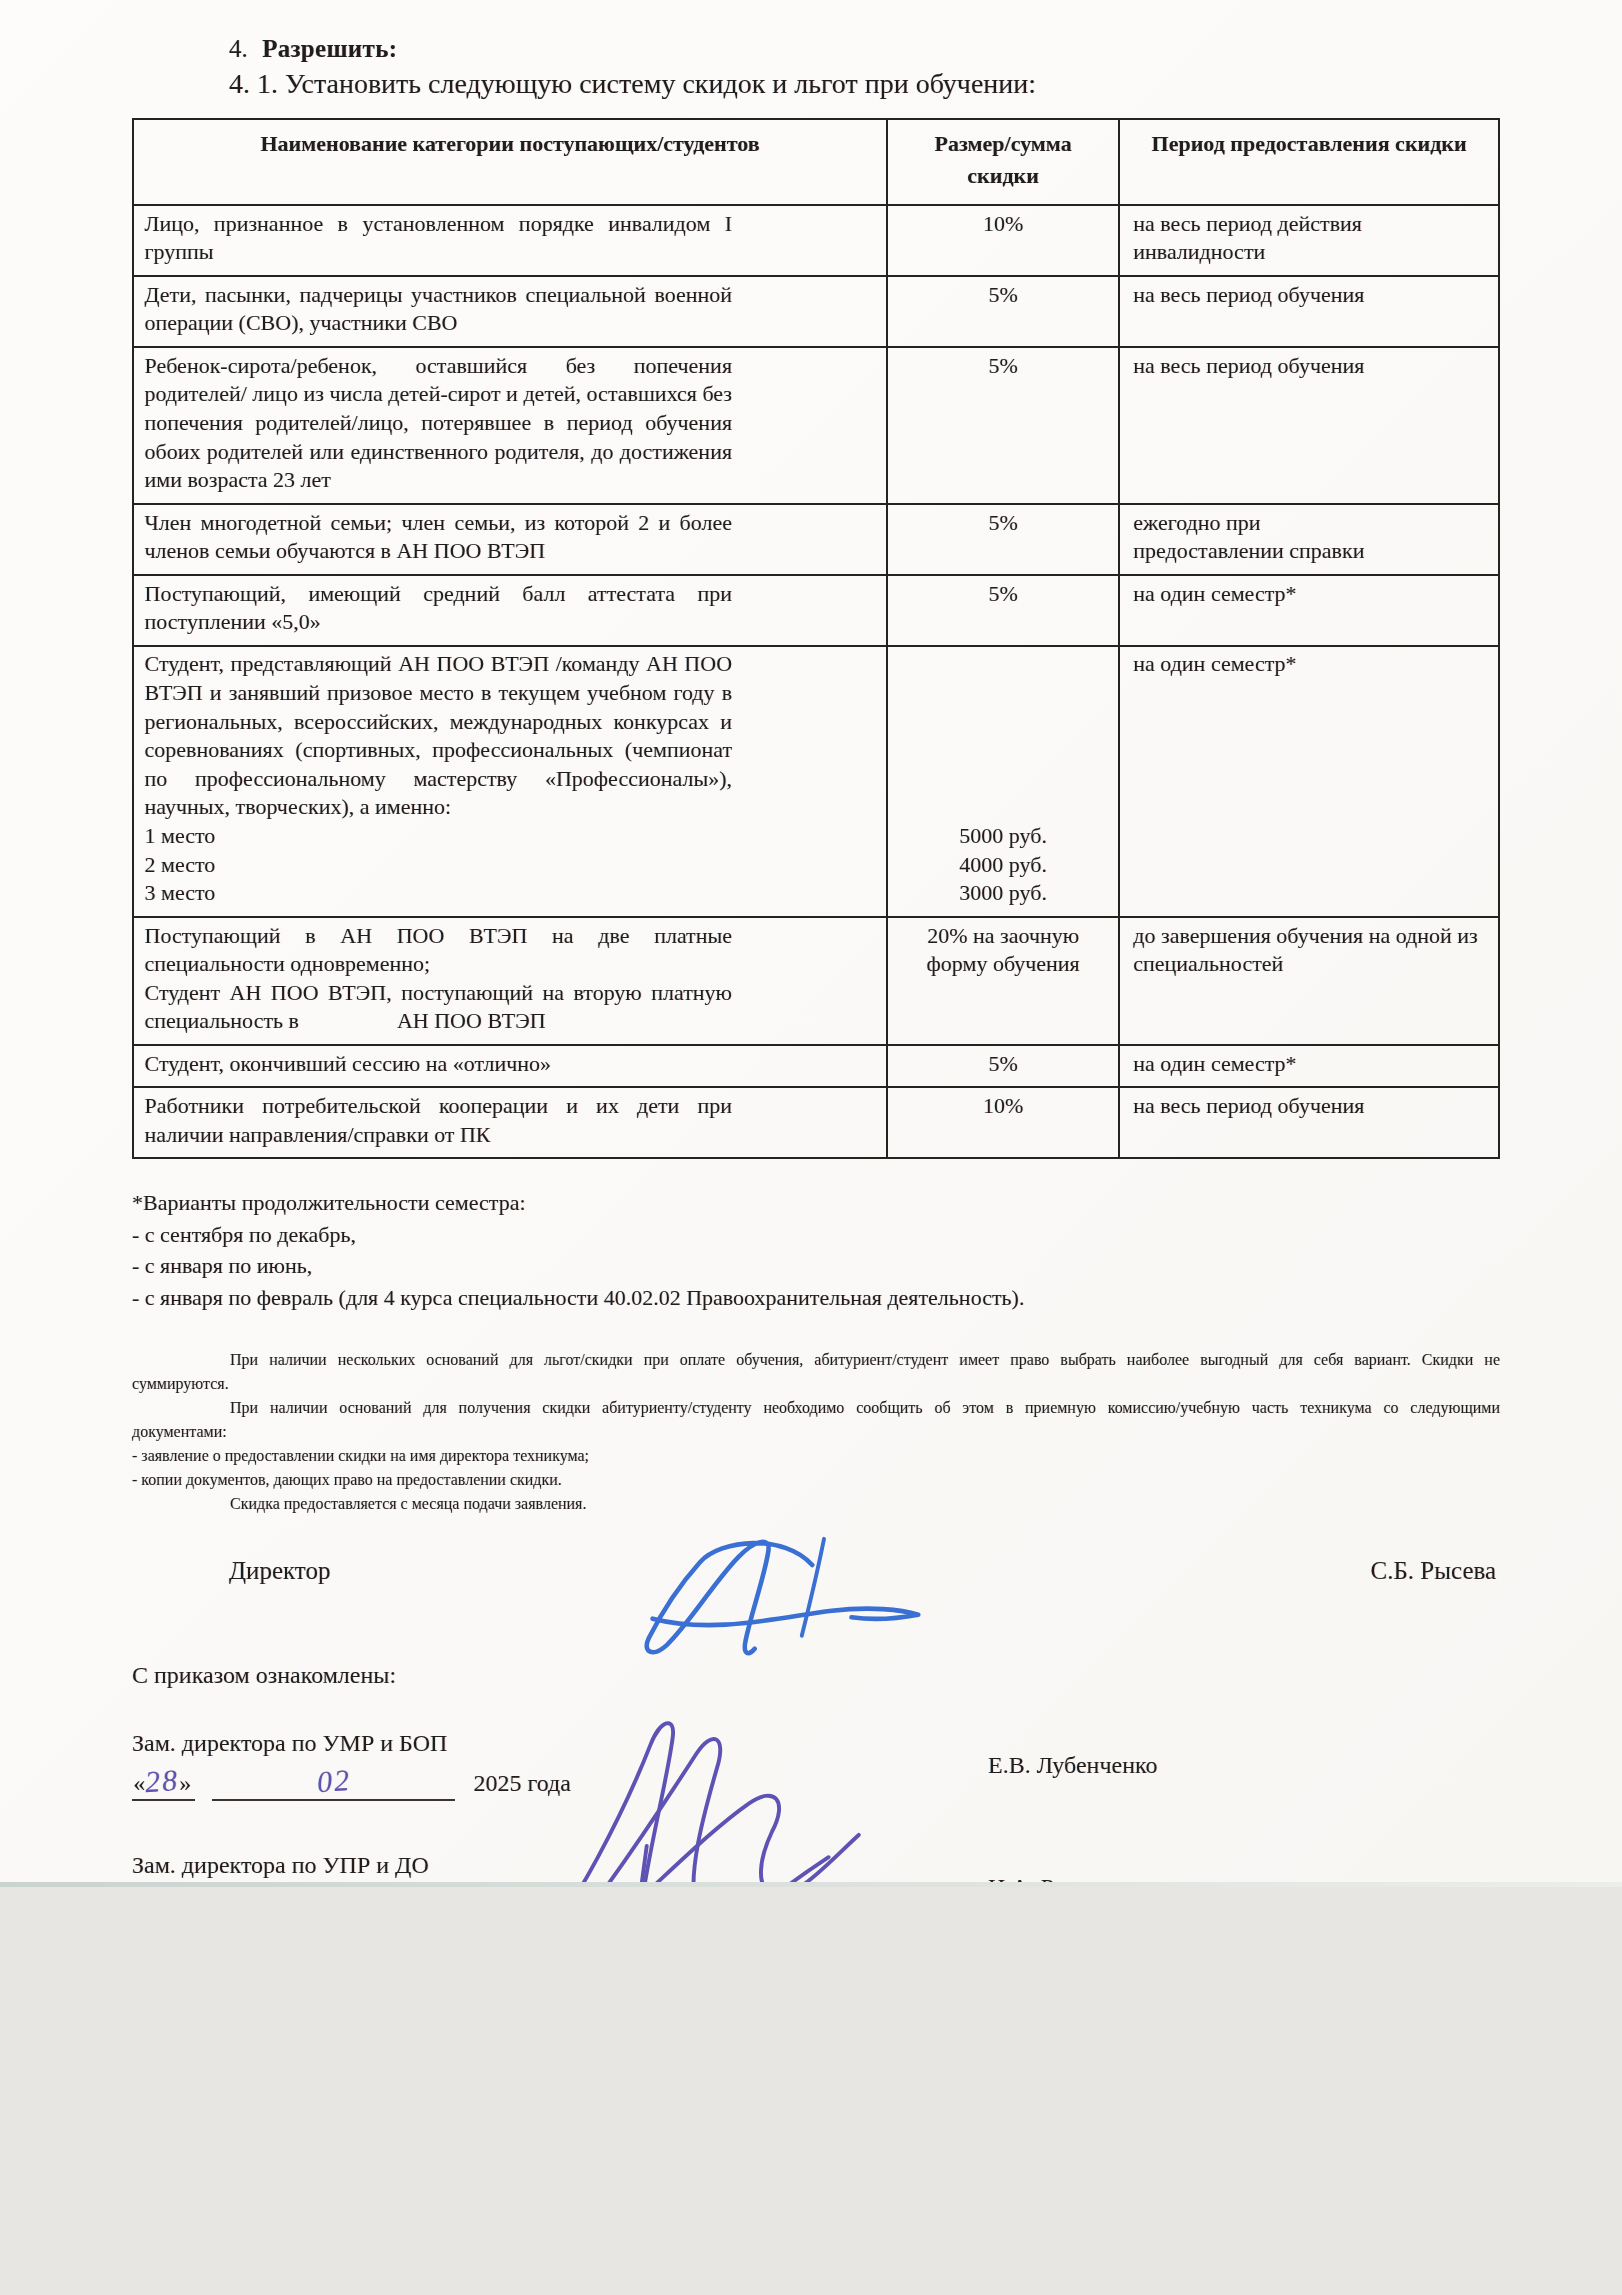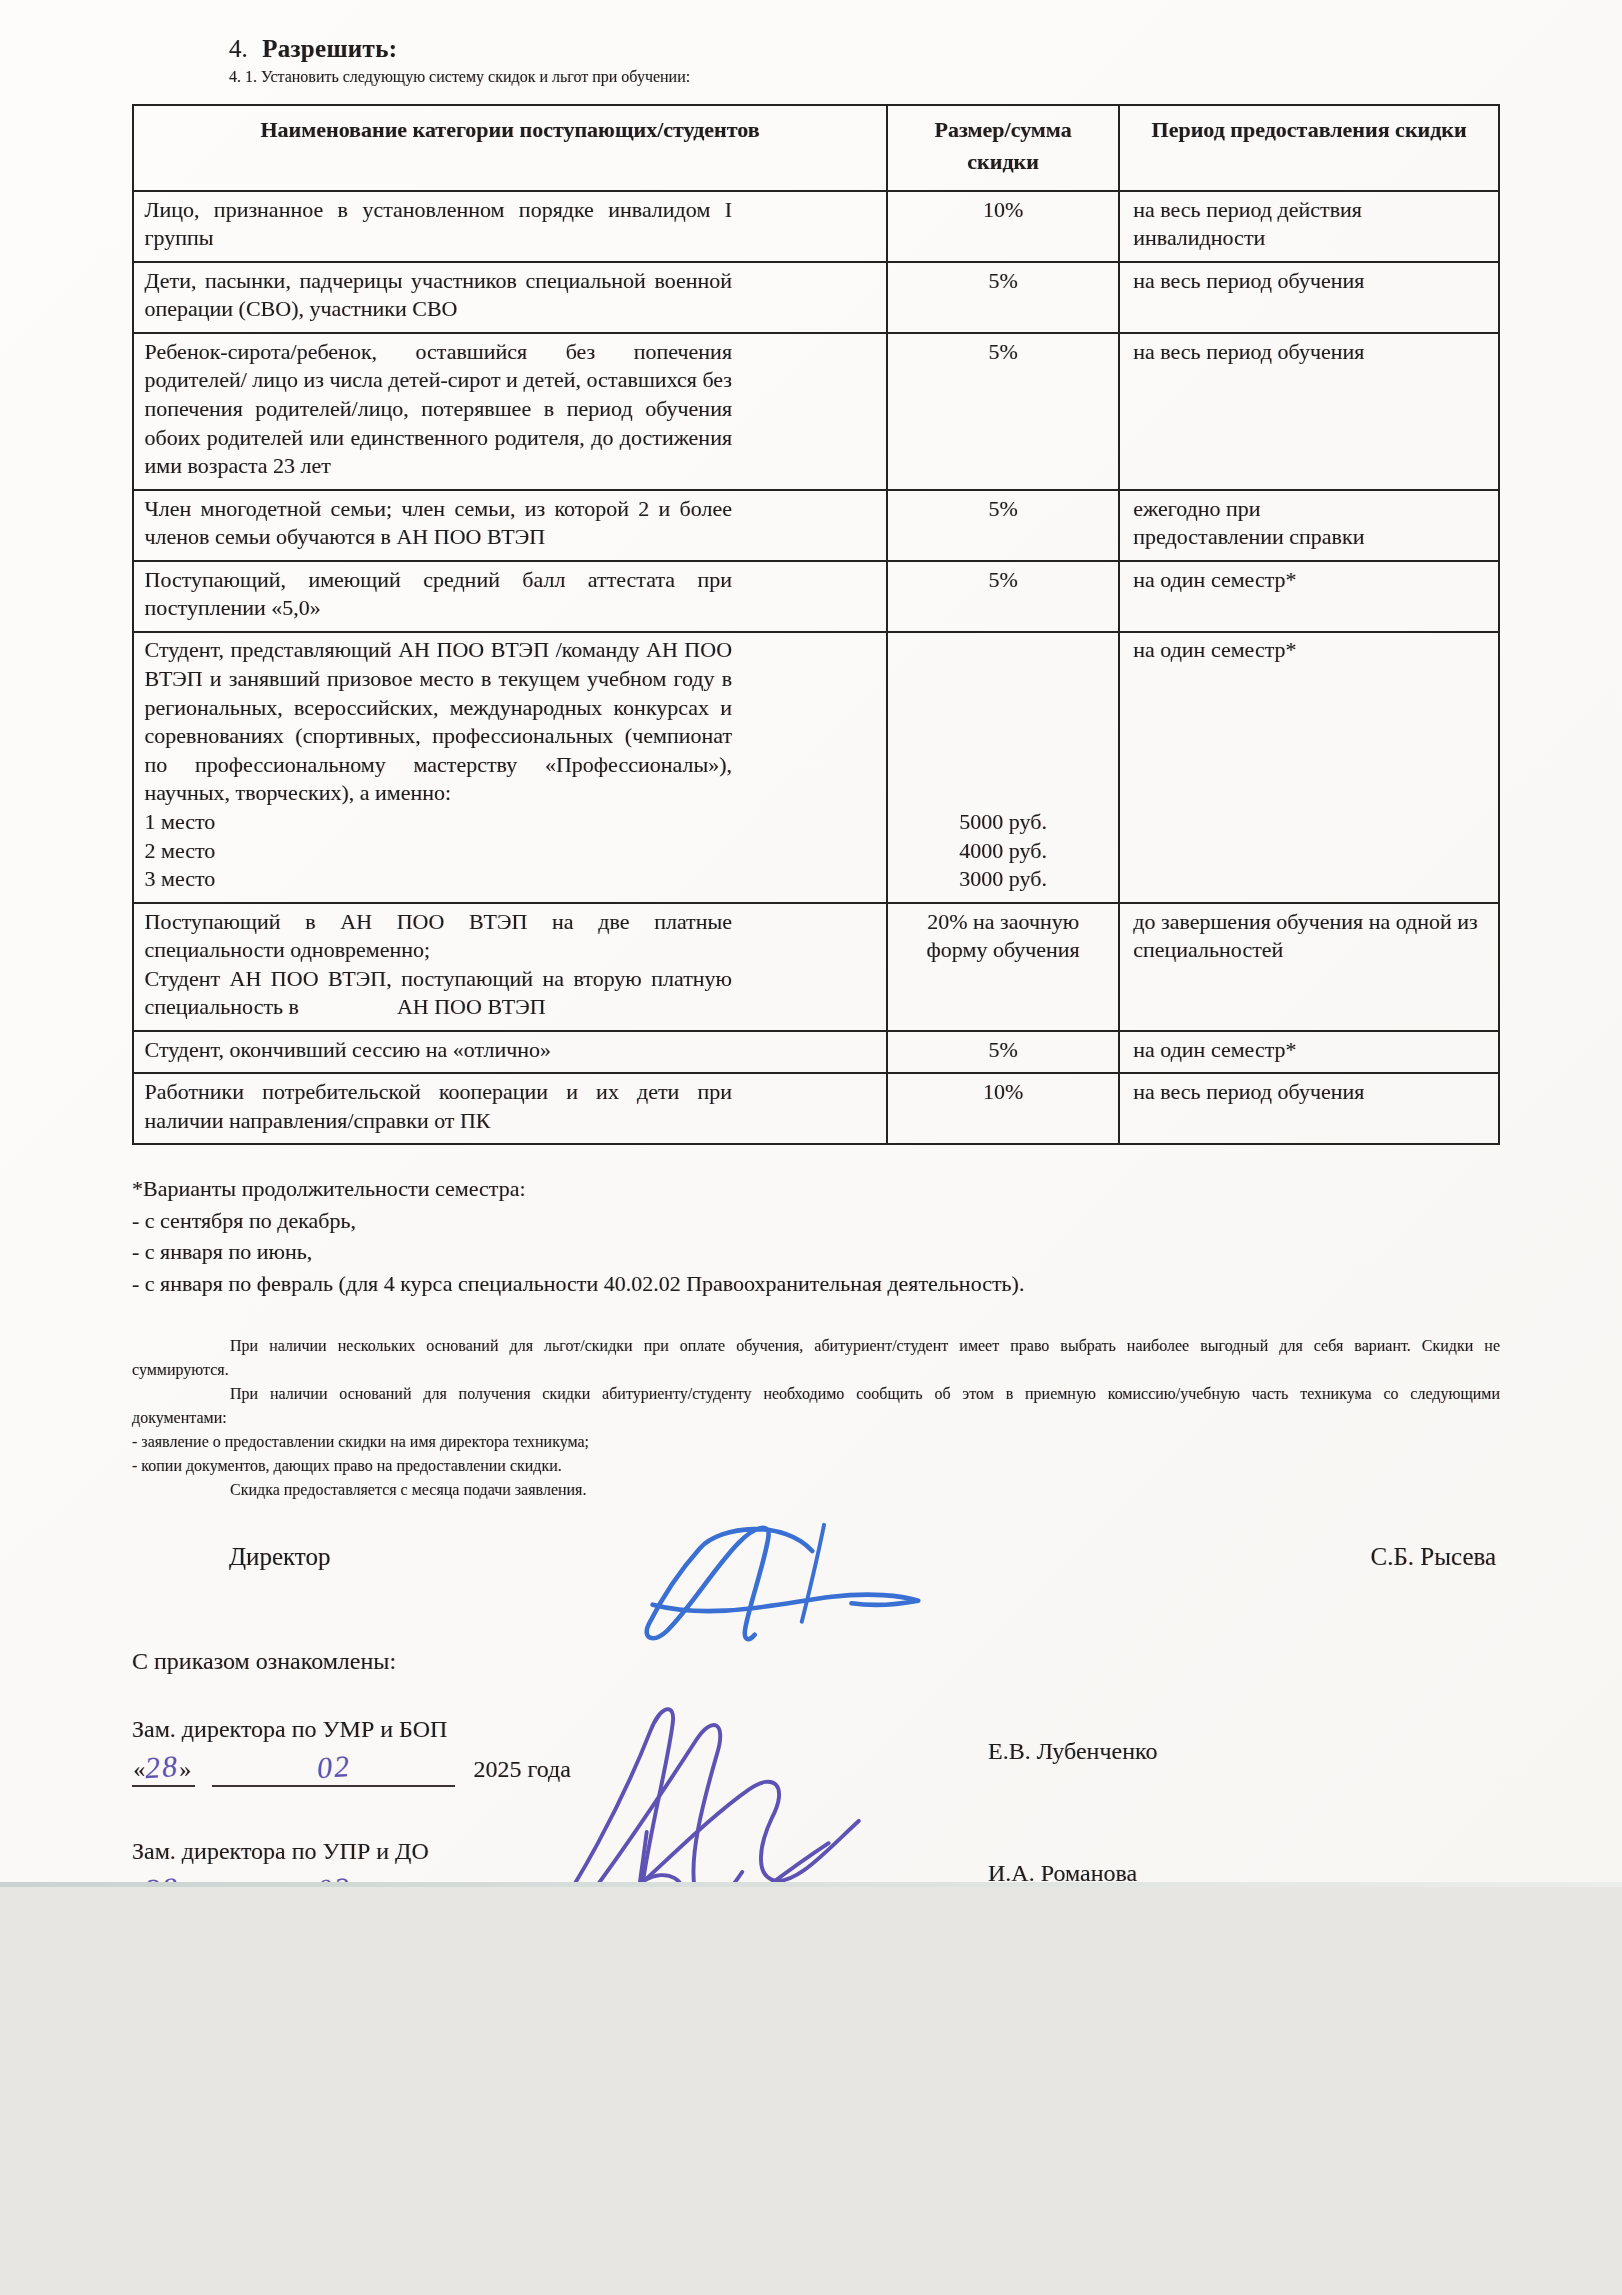--- a/index.html
+++ b/index.html
@@ -16,21 +16,21 @@
   .page::after{
     content:"";position:absolute;left:0;right:0;bottom:0;height:4.6px;
     background:linear-gradient(to right,#c9d3cf,#e0e4e1 60%,#eceeeb);
   }
   .content{padding:35px 139px 0 116px;}
   .scan-text{text-shadow:0.7px 0 0 rgba(168,42,30,.18),-0.7px 0 0 rgba(20,120,170,.16);}
 
   .heading{font-size:25px;margin:0 0 5.2px 0;padding-left:97px;}
   .heading .num{margin-right:14.4px;}
   .heading b{letter-spacing:0.3px;}
-  .subheading{font-size:16px;margin:0 0 18.3px 0;padding-left:97px;}
+  .subheading{font-size:28px;margin:0 0 18.3px 0;padding-left:97px;}
 
   table.discounts{
     width:100%;border-collapse:collapse;
     font-size:22px;line-height:1.3;
     table-layout:fixed;
   }
   table.discounts th,table.discounts td{
     border:2px solid #26221f;vertical-align:top;
   }
   table.discounts th{

